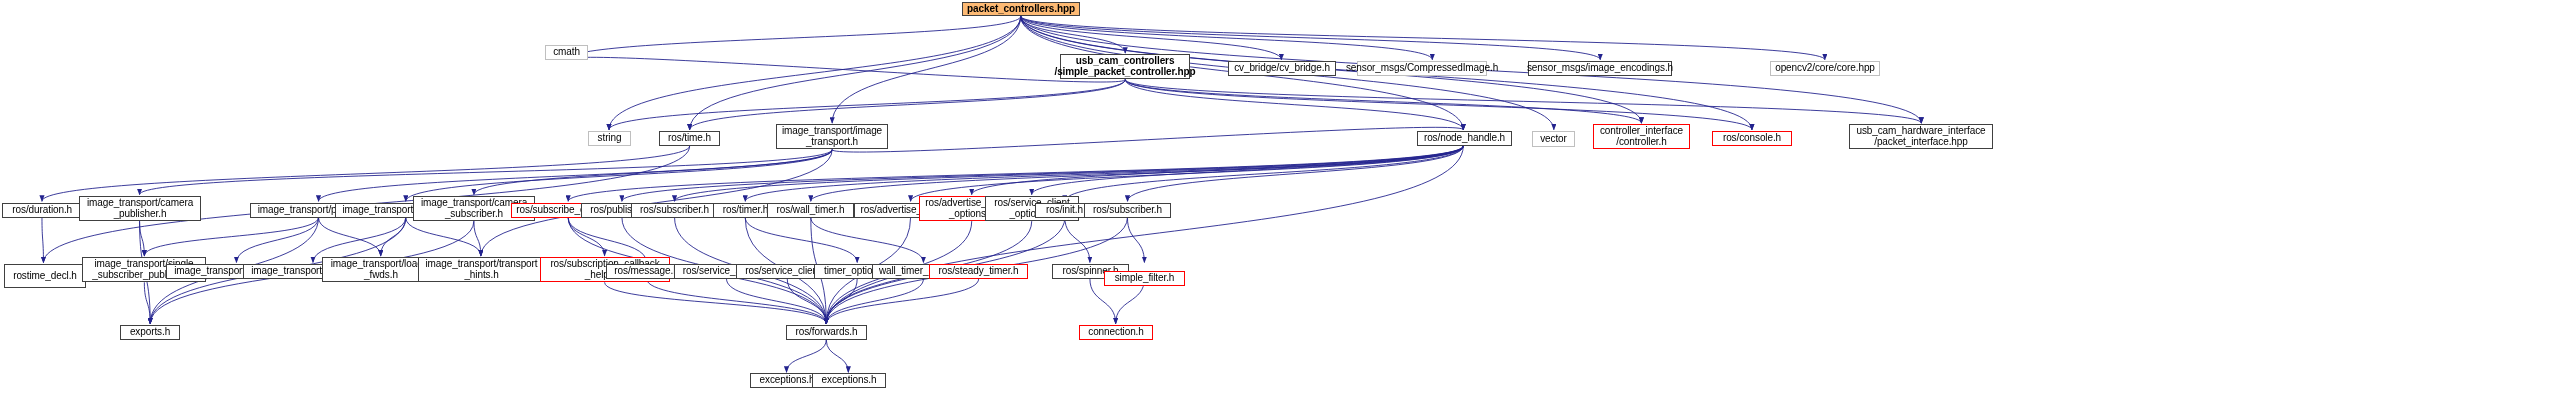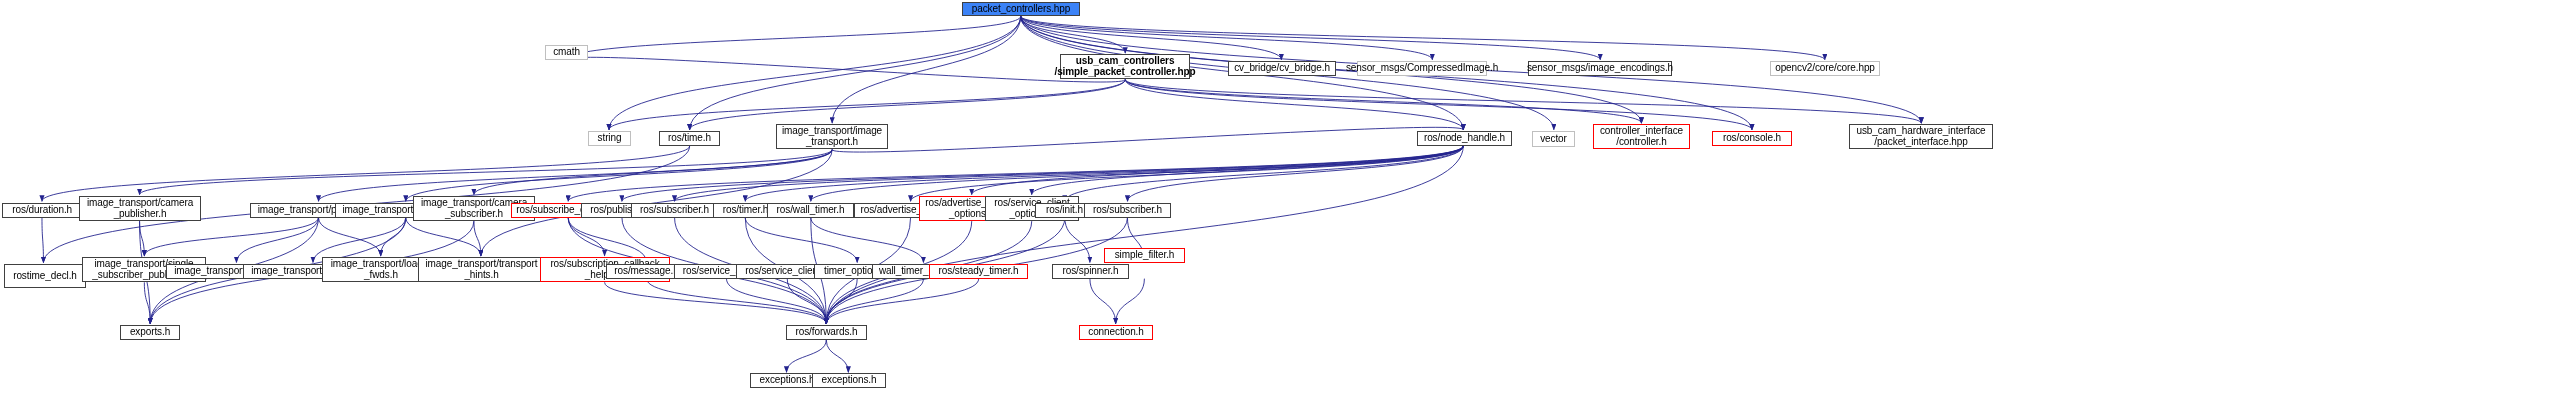--- a/index.html
+++ b/index.html
@@ -38,21 +38,21 @@
     line-height: 10.3px;
     letter-spacing: -0.1px;
     white-space: pre-line;
     padding: 0.7px 2.9px;
     z-index: 2;
   }
   
   .n-normal   { border: 0.7px solid #404040; }
   .n-grey     { border: 0.7px solid #bfbfbf; }
   .n-missing  { border: 0.7px solid #ff0000; }
-  .n-root     { border: 0.7px solid #404040; background: #3b82f6; font-weight: normal; }
+  .n-root     { border: 0.7px solid #404040; background: #fdba74; font-weight: bold; }
   .n-thick    { border: 1.5px solid #404040; }
 </style>
 </head>
 <body>
 
 <div id="graph">
   <svg id="edges" viewBox="0 0 3498 544" preserveAspectRatio="none">
     <defs>
       <marker id="arrow" markerWidth="9" markerHeight="7" refX="8" refY="3.5" orient="auto" markerUnits="userSpaceOnUse">
         <polygon points="0 0, 9 3.5, 0 7" fill="#23238e"></polygon>
@@ -192,21 +192,21 @@
 _hints.h</div>
       <div class="node n-missing" style="left: 540px; top: 257px; width: 130px; height: 25px;">ros/subscription_callback
 _helper.h</div>
       <div class="node n-normal" style="left: 606px; top: 264px; width: 81px; height: 14.7px;">ros/message.h</div>
       <div class="node n-normal" style="left: 674px; top: 264px; width: 105px; height: 14.7px;">ros/service_server.h</div>
       <div class="node n-normal" style="left: 736px; top: 264px; width: 102px; height: 14.7px;">ros/service_client.h</div>
       <div class="node n-normal" style="left: 814px; top: 264px; width: 87px; height: 14.7px;">timer_options.h</div>
       <div class="node n-normal" style="left: 872px; top: 264px; width: 103px; height: 14.7px;">wall_timer_options.h</div>
       <div class="node n-missing" style="left: 929px; top: 264px; width: 99px; height: 14.7px;">ros/steady_timer.h</div>
       <div class="node n-normal" style="left: 1052px; top: 264px; width: 77px; height: 14.7px;">ros/spinner.h</div>
-      <div class="node n-missing" style="left: 1104px; top: 248px; width: 81px; height: 14.7px;">simple_filter.h</div>
+      <div class="node n-missing" style="left: 1104px; top: 271px; width: 81px; height: 14.7px;">simple_filter.h</div>
       <div class="node n-normal" style="left: 120px; top: 325px; width: 60px; height: 14.7px;">exports.h</div>
       <div class="node n-normal" style="left: 786px; top: 325px; width: 81px; height: 14.7px;">ros/forwards.h</div>
       <div class="node n-missing" style="left: 1079px; top: 325px; width: 74px; height: 14.7px;">connection.h</div>
       <div class="node n-normal" style="left: 750px; top: 373px; width: 74px; height: 14.7px;">exceptions.h</div>
       <div class="node n-normal" style="left: 812px; top: 373px; width: 74px; height: 14.7px;">exceptions.h</div>
     </div>
 </div>
 
 
 </body></html>

